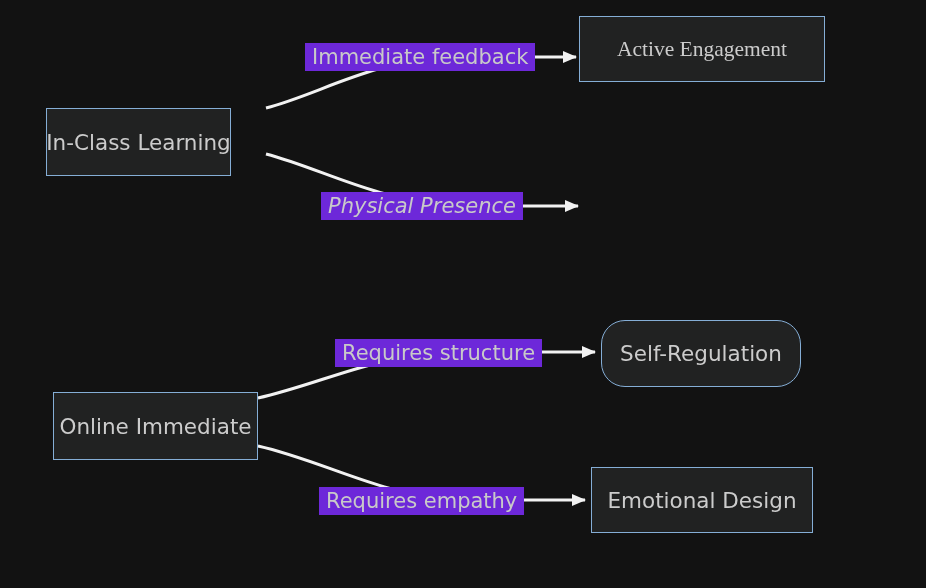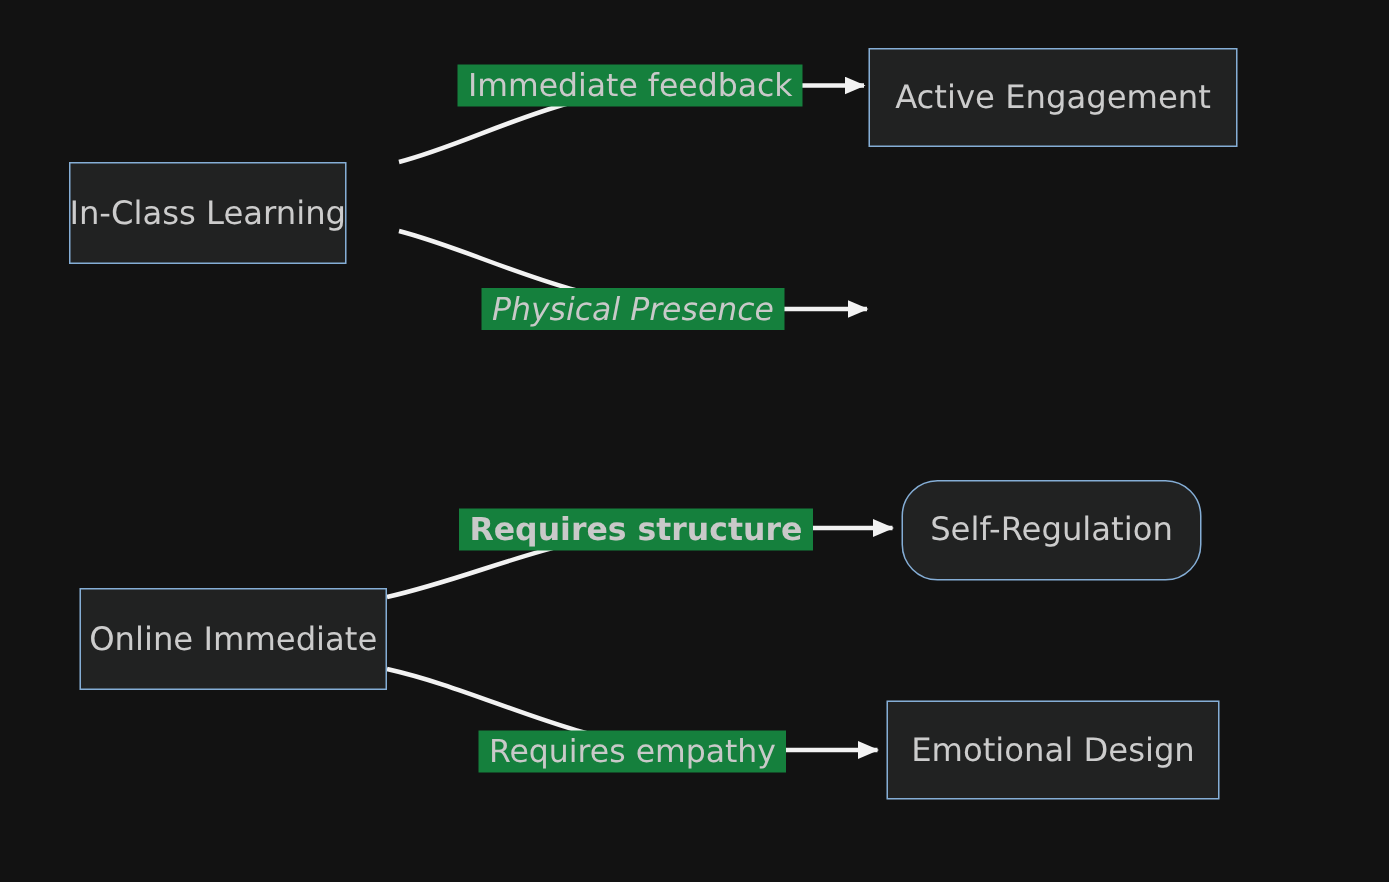--- a/index.html
+++ b/index.html
@@ -22,21 +22,21 @@
     z-index: 1;
   }
   .edge-path {
     fill: none;
     stroke: #f2f2f2;
     stroke-width: 3;
   }
   .edge-label {
     position: absolute;
     z-index: 2;
-    background: #15803d;
+    background: #6d28d9;
     color: #c9c9c9;
     font-size: 21px;
     line-height: 28px;
     padding: 0 7px;
     white-space: nowrap;
   }
   .node {
     position: absolute;
     z-index: 3;
     box-sizing: border-box;
@@ -44,29 +44,29 @@
     align-items: center;
     justify-content: center;
     background: #212222;
     border: 1.5px solid #85aed6;
     color: #cccccc;
     font-size: 21.5px;
     white-space: nowrap;
   }
   
   #node-in-class        { left: 46px;  top: 108px;  width: 185px; height: 68px; }
-  #node-active-engage   { left: 579px; top: 32px;  width: 246px; height: 66px; }
+  #node-active-engage   { left: 579px; top: 16px;  width: 246px; height: 66px; font-family: Liberation Serif, serif; }
   #node-peer-collab     { left: 583px; top: 173px; width: 243px; height: 67px; }
   #node-online          { left: 53px;  top: 392px; width: 205px; height: 68px; }
   #node-self-regulation { left: 601px; top: 320px; width: 200px; height: 67px; border-radius: 24px; }
   #node-emotional-design{ left: 591px; top: 467px; width: 222px; height: 66px; }
   
   #label-immediate-feedback { left: 305px; top: 43px;  }
   #label-physical-presence  { left: 321px; top: 192px; font-style: italic; }
-  #label-requires-structure { left: 306px; top: 339px; font-weight: bold; }
+  #label-requires-structure { left: 335px; top: 339px; }
   #label-requires-empathy   { left: 319px; top: 487px; }
 </style>
 </head>
 <body>
 
 <div class="canvas">
 
   <svg class="edges" viewBox="0 0 926 588">
     <defs>
       <marker id="arrowhead" viewBox="0 0 14 12" refX="13" refY="6" markerWidth="14" markerHeight="12" markerUnits="userSpaceOnUse" orient="auto">

